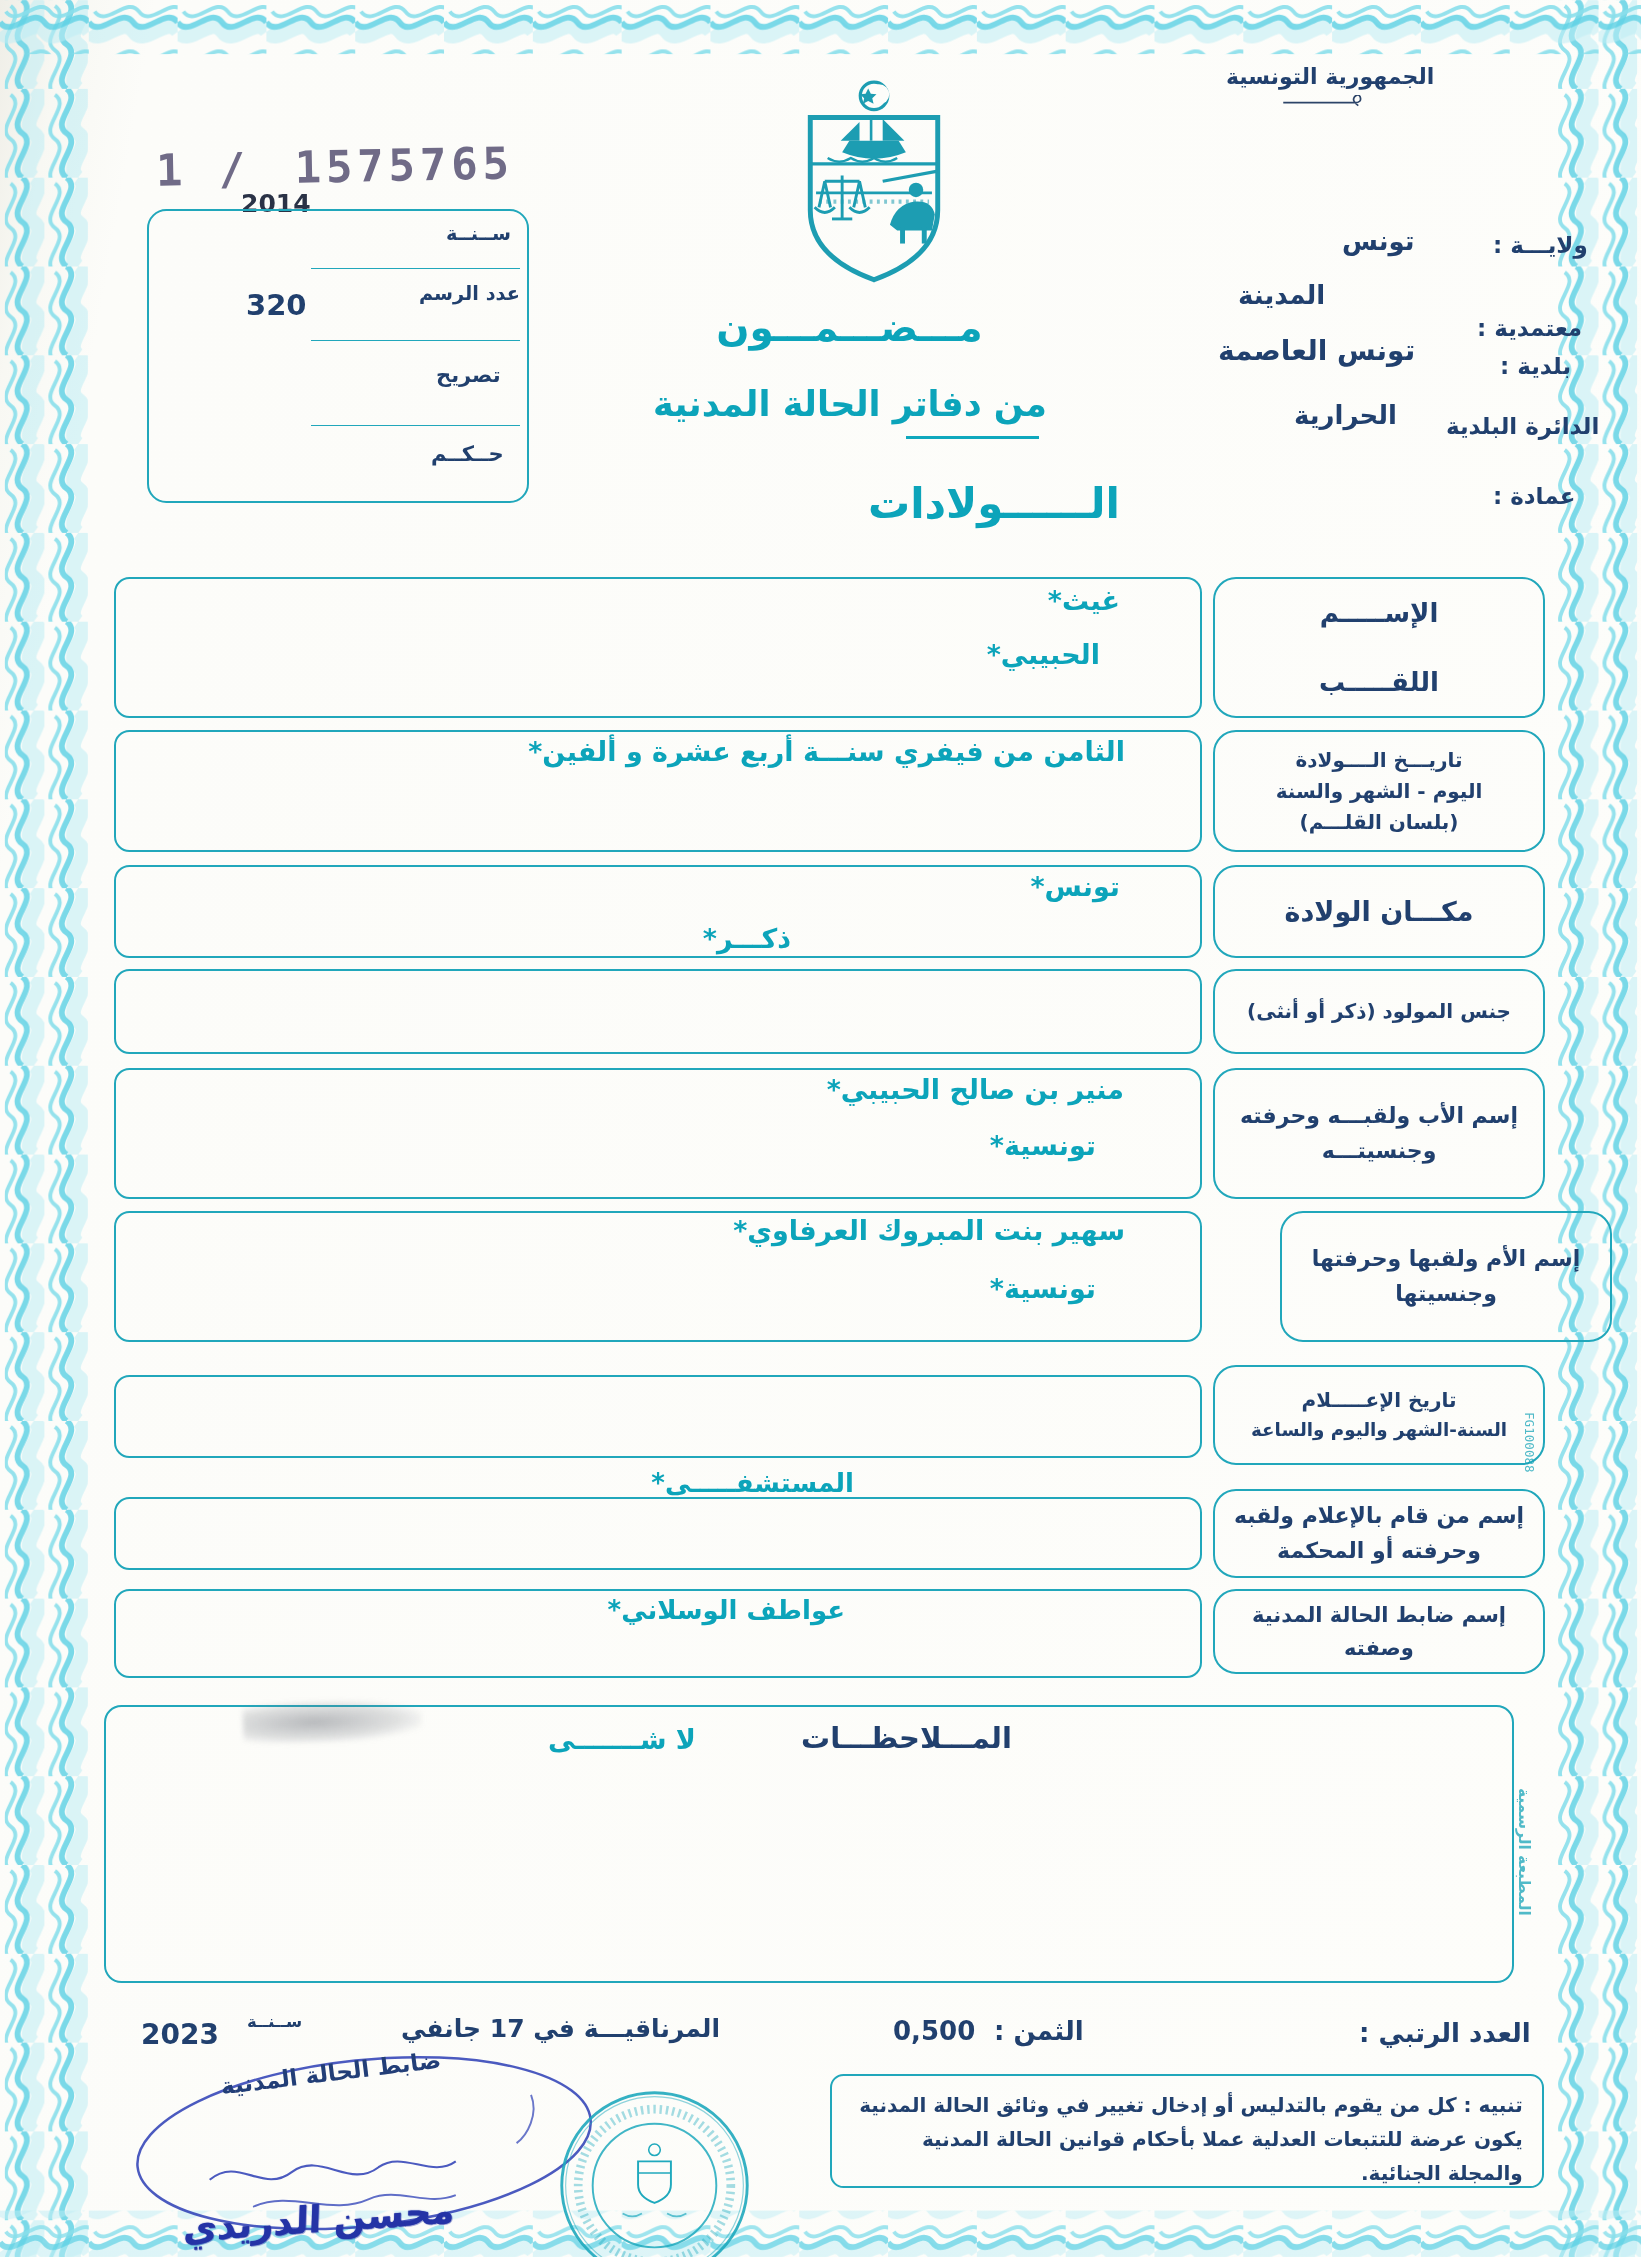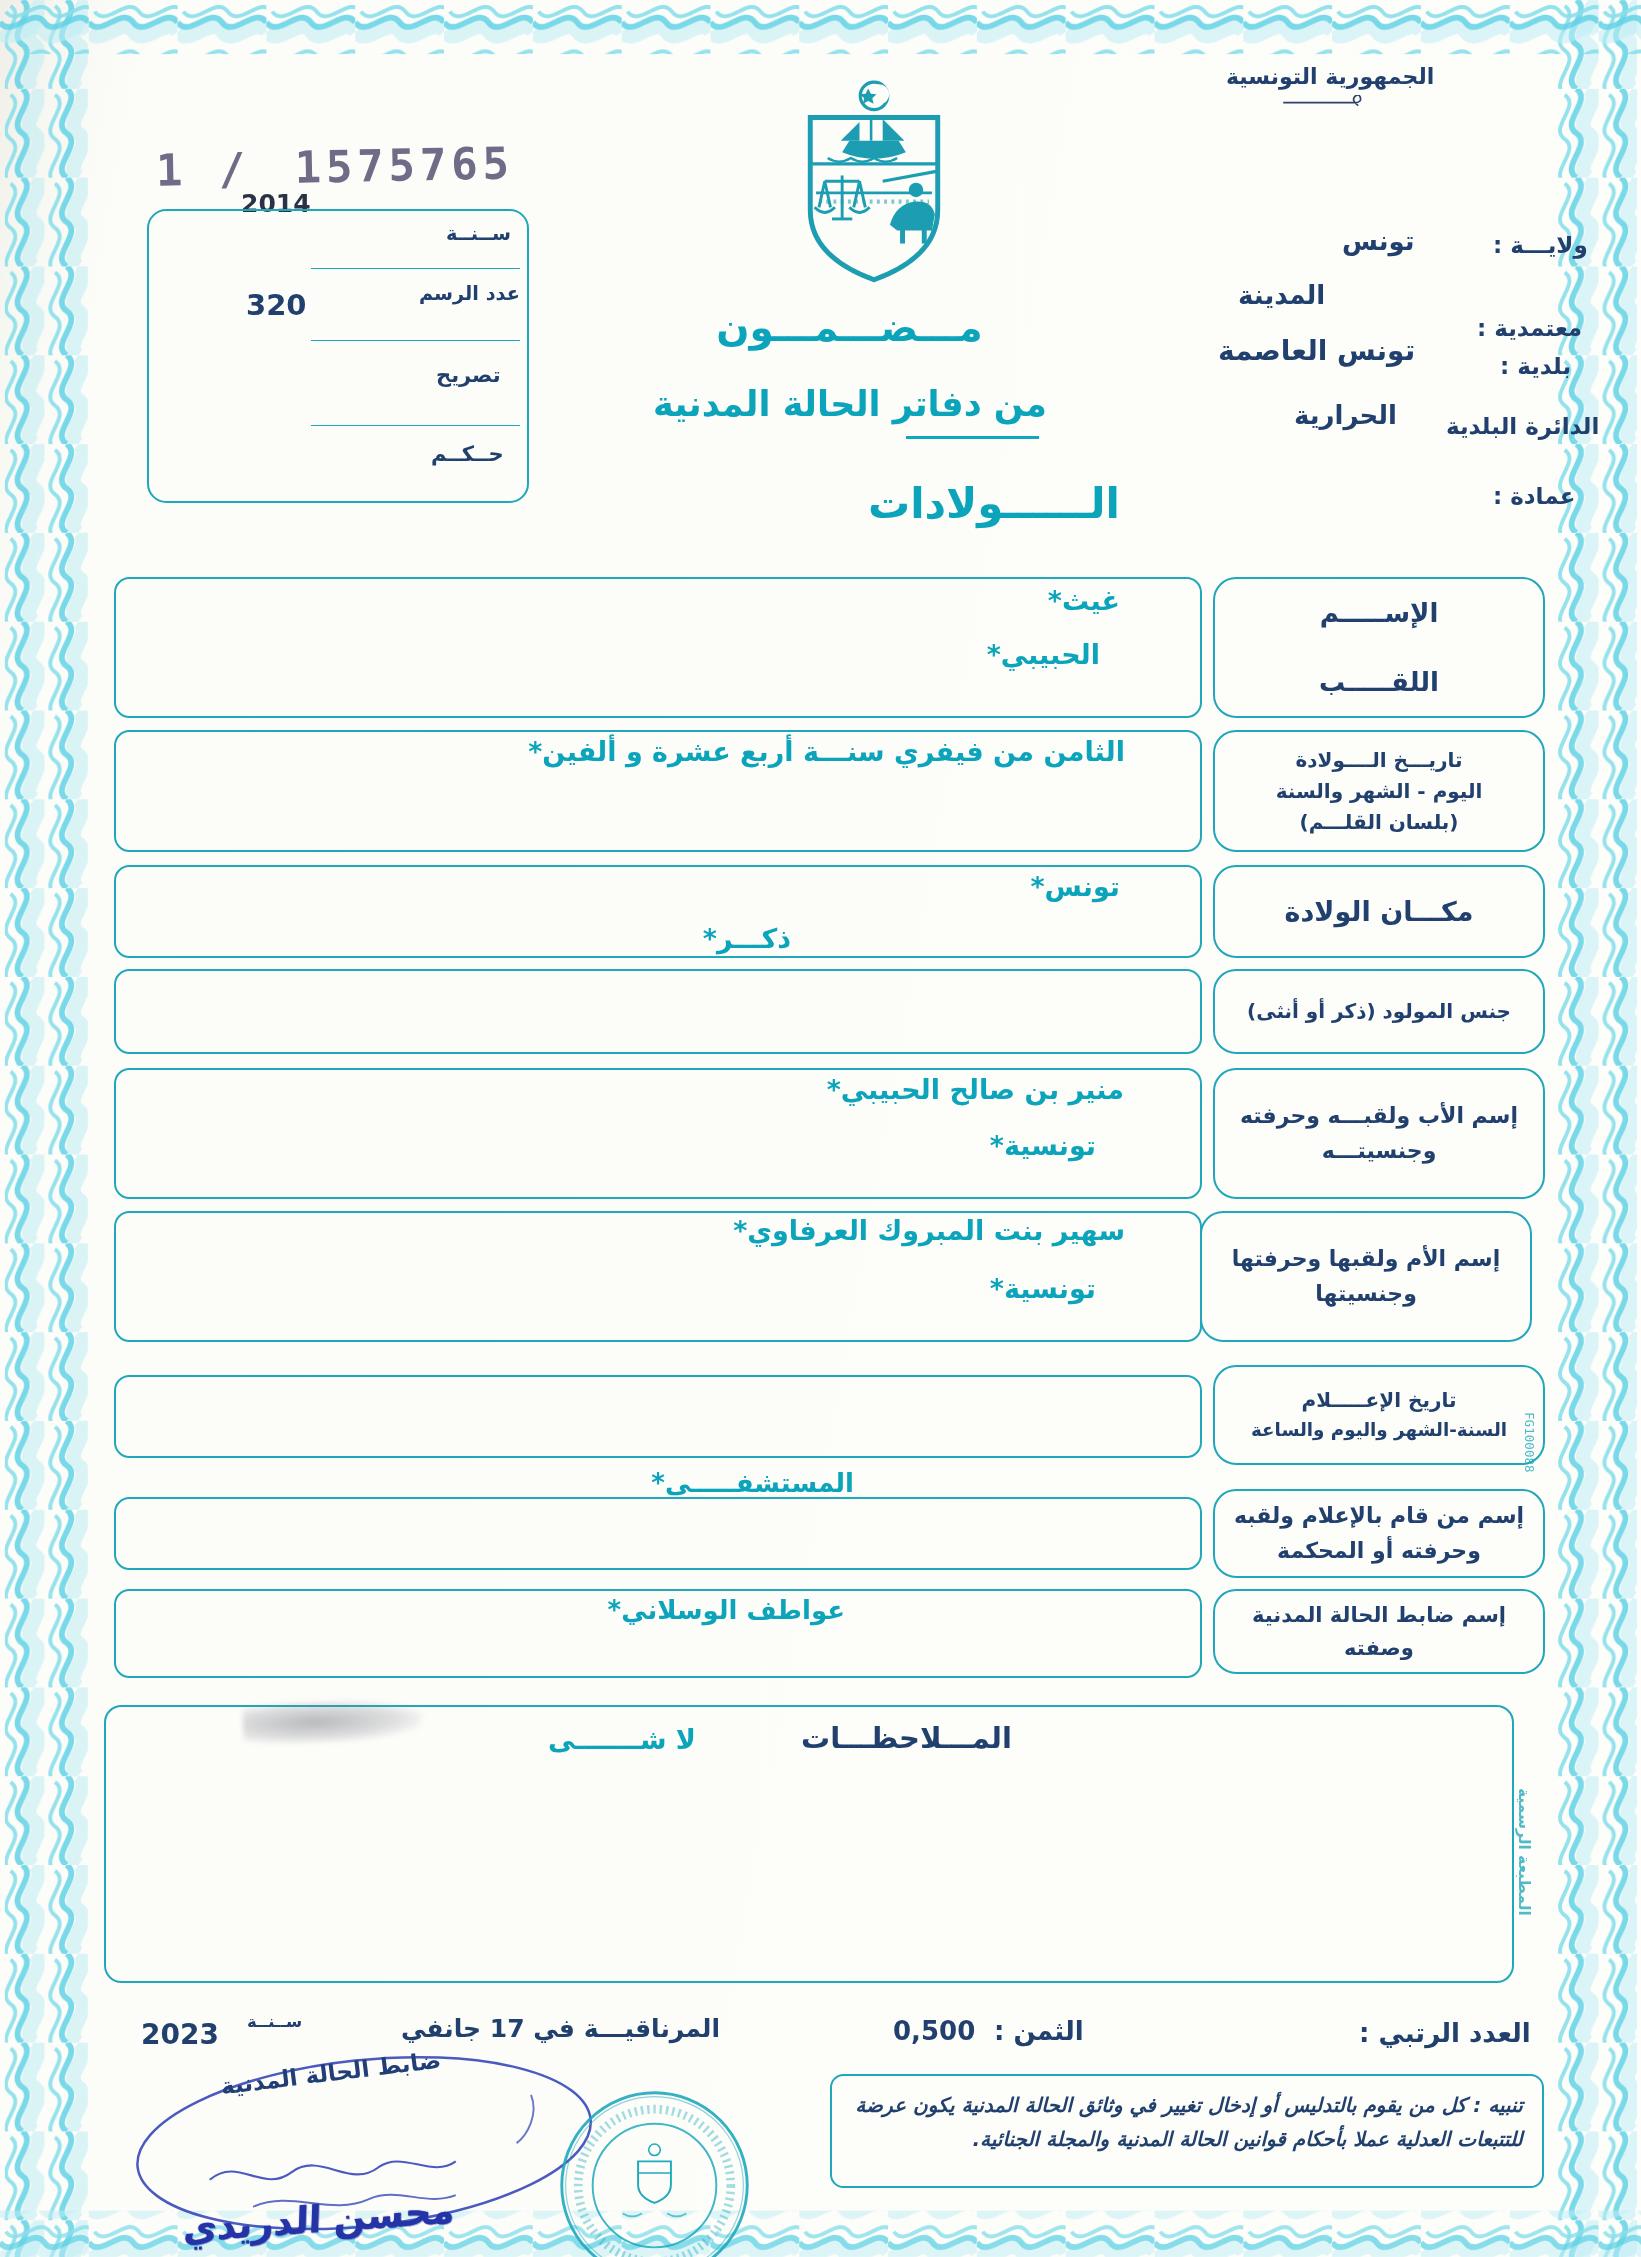--- a/index.html
+++ b/index.html
@@ -194,21 +194,21 @@
 
   <div class="vbox" style="left:114px; top:1068px; width:1088px; height:131px;"></div>
   <div class="lbox" style="left:1213px; top:1068px; width:332px; height:131px; font-size:22px;">
     <span>إسم الأب ولقبـــه وحرفته</span>
     <span>وجنسيتـــه</span>
   </div>
   <div class="abs teal-t" style="left:772px; top:1074px; width:352px; text-align:right; font-size:27px;">منير بن صالح الحبيبي*</div>
   <div class="abs teal-t" style="left:922px; top:1130px; width:174px; text-align:right; font-size:27px;">تونسية*</div>
 
   <div class="vbox" style="left:114px; top:1211px; width:1088px; height:131px;"></div>
-  <div class="lbox" style="left:1200px; top:1211px; width:332px; height:131px; font-size:22px;">
+  <div class="lbox" style="left:1280px; top:1211px; width:332px; height:131px; font-size:22px;">
     <span>إسم الأم ولقبها وحرفتها</span>
     <span>وجنسيتها</span>
   </div>
   <div class="abs teal-t" style="left:695px; top:1215px; width:430px; text-align:right; font-size:27px;">سهير بنت المبروك العرفاوي*</div>
   <div class="abs teal-t" style="left:922px; top:1273px; width:174px; text-align:right; font-size:27px;">تونسية*</div>
 
   <div class="vbox" style="left:114px; top:1375px; width:1088px; height:83px;"></div>
   <div class="lbox" style="left:1213px; top:1365px; width:332px; height:100px; font-size:20px;">
     <span>تاريخ الإعـــــلام</span>
     <span style="font-size:18.3px;">السنة-الشهر واليوم والساعة</span>
@@ -260,16 +260,16 @@
       <circle cx="103" cy="103" r="92" stroke-width="1.2" opacity=".5"></circle>
       <circle cx="103" cy="103" r="64" stroke-width="2" opacity=".85"></circle>
       <circle cx="103" cy="103" r="79" stroke-width="9" stroke-dasharray="2.5 4" opacity=".4"></circle>
       <path d="M86,78 h34 v24 q0,13 -17,19 q-17,-6 -17,-19 z" stroke-width="2"></path>
       <circle cx="103" cy="66" r="6" stroke-width="1.6"></circle>
       <path d="M86,90 h34" stroke-width="1.6"></path>
       <path d="M70,132 q10,6 20,0 M116,132 q10,6 20,0" stroke-width="1.8" opacity=".7"></path>
     </g>
   </svg>
 
-  <div class="notice-box" style="left:830px; top:2074px; width:714px; height:114px;font-style:italic;">تنبيه : كل من يقوم بالتدليس أو إدخال تغيير في وثائق الحالة المدنية يكون عرضة للتتبعات العدلية عملا بأحكام قوانين الحالة المدنية والمجلة الجنائية.</div>
+  <div class="notice-box" style="left:830px; top:2074px; width:714px; height:114px;">تنبيه : كل من يقوم بالتدليس أو إدخال تغيير في وثائق الحالة المدنية يكون عرضة للتتبعات العدلية عملا بأحكام قوانين الحالة المدنية والمجلة الجنائية.</div>
 
 </div>
 
 
 </body></html>

